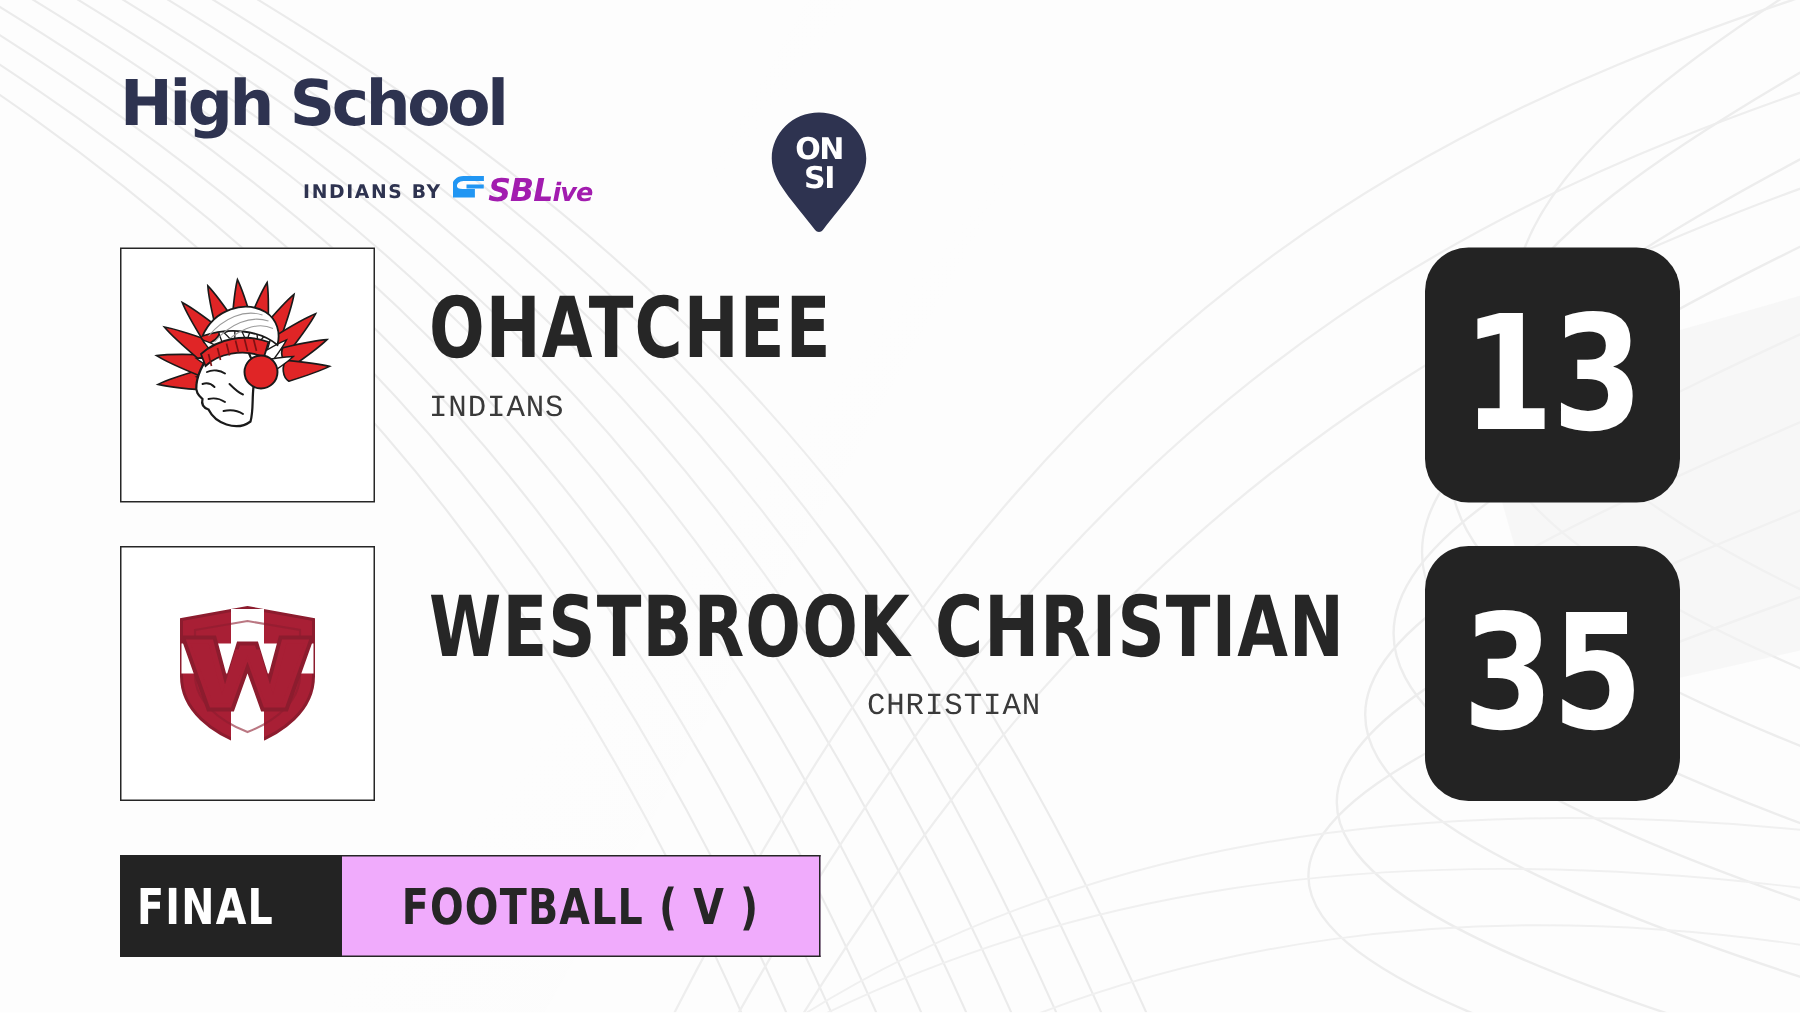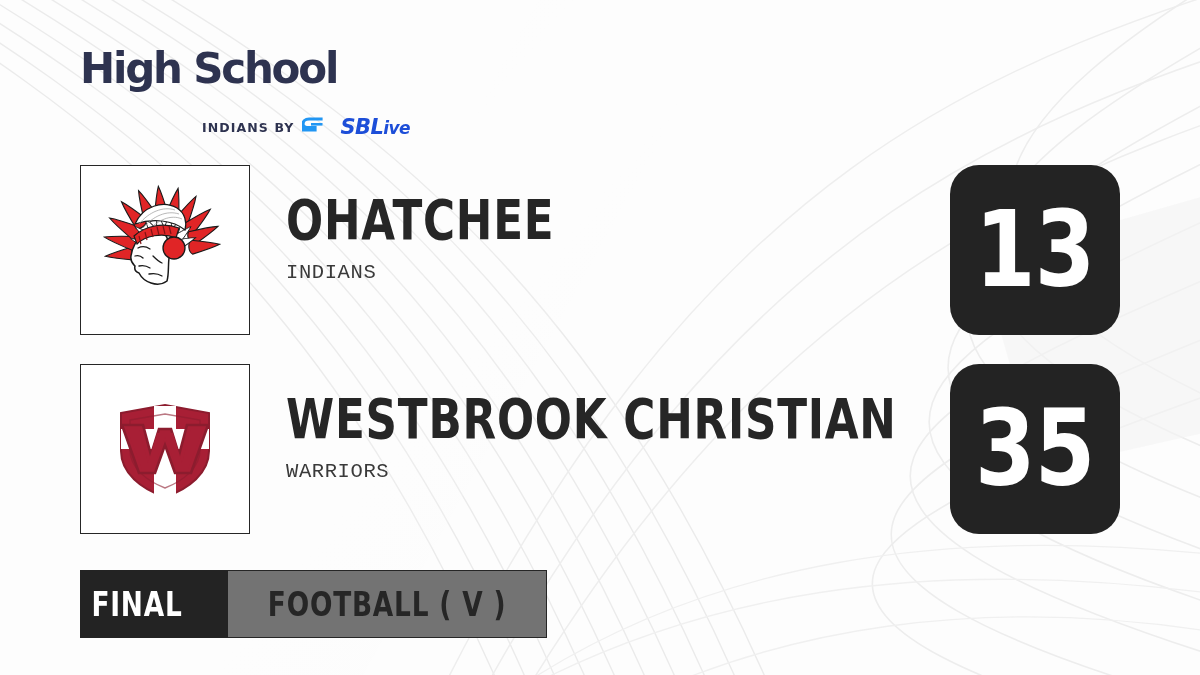--- a/index.html
+++ b/index.html
@@ -35,29 +35,29 @@
   #powered-label {
     font-family:"DejaVu Sans", sans-serif;
     font-size:12.5px; font-weight:700; letter-spacing:1.1px;
     color:#2e3350; white-space:nowrap;
   }
   #sblive { display:flex; align-items:center; }
   #sblive-mark { width:22px; height:20px; }
   #sblive-word {
     font-family:"DejaVu Sans", sans-serif;
     font-size:21px; font-weight:700; font-style:italic;
-    letter-spacing:-0.6px; color:#1d4ed8; white-space:nowrap;
-    margin-left:17px;
+    letter-spacing:-0.6px; color:#a21caf; white-space:nowrap;
+    margin-left:2px;
   }
   #sblive-word .lower { font-size:17px; }
 
   
   .row { position:absolute; left:80px; height:170px; width:1040px; }
   #row-0 { top:165px; }
-  #row-1 { top:364px; }
+  #row-1 { top:364px;text-align:center; }
 
   .logo-card {
     position:absolute; left:0; top:0; width:170px; height:170px;
     background:#ffffff; border:1.6px solid #262626;
     display:flex; align-items:center; justify-content:center;
   }
   .logo-card svg { display:block; }
 
   .team-text { position:absolute; left:206px; top:26px; width:700px; }
   .team-name {
@@ -106,21 +106,21 @@
     width:148px; background:#232323;
     display:flex; align-items:center; 
   }
   #status-state span {
     font-family:"DejaVu Sans", sans-serif;
     font-weight:700; font-size:33px; color:#ffffff;
     transform:scaleX(0.8); transform-origin:center;
     letter-spacing:1px; white-space:nowrap;
   }
   #status-sport {
-    width:319px; background:#737373;
+    width:319px; background:#f0abfc;
     border:1.6px solid #262626; border-left:none;
     display:flex; align-items:center; justify-content:center;
   }
   #status-sport span {
     font-family:"DejaVu Sans", sans-serif;
     font-weight:700; font-size:33px; color:#262626;
     transform:scaleX(0.8); transform-origin:center;
     letter-spacing:1px; white-space:nowrap;
   }
 </style>
@@ -173,20 +173,29 @@
       <path d="M560,740 C760,620 1000,590 1260,640"></path>
     </g>
     <polygon points="560,-40 760,-40 330,735 130,735" fill="url(#shade)" opacity="0.55"></polygon>
     <polygon points="980,260 1260,180 1260,420 1040,470" fill="#f4f4f4" opacity="0.6"></polygon>
   </svg>
 </div>
 
 <div id="lockup">
   <div id="hs-word">High School</div>
 
+  <div id="pin">
+    <svg viewBox="0 0 68 82" aria-hidden="true">
+      <path d="M34 1 C16.5 1 2.5 14.6 2.5 31.6 C2.5 47 17 60 31.4 79.4 C32.7 81.1 35.3 81.1 36.6 79.4 C51 60 65.5 47 65.5 31.6 C65.5 14.6 51.5 1 34 1 Z" fill="#2e3350"></path>
+      <g fill="#ffffff">
+        <text x="34" y="32" text-anchor="middle" font-family="DejaVu Sans, sans-serif" font-size="20" font-weight="700" letter-spacing="-1">ON</text>
+        <text x="34" y="51" text-anchor="middle" font-family="DejaVu Sans, sans-serif" font-size="20" font-weight="700" letter-spacing="-1">SI</text>
+      </g>
+    </svg>
+  </div>
 
   <div id="powered">
     <div id="powered-label">INDIANS BY</div>
     <div id="sblive">
       <svg id="sblive-mark" viewBox="0 0 22 20" aria-hidden="true">
         <path d="M19 2 L7 2 C3 2 1 4.6 1 7 C1 9.4 3 10.6 6.5 10.6 L13 10.6 L13 13 L1.5 13 L1.5 10.6 L7.5 10.6" fill="none" stroke="#2196f3" stroke-width="3.2" stroke-linecap="square"></path>
         <path d="M20.5 6 L9 6 L9 8.6 L20.5 8.6 Z" fill="#2196f3"></path>
       </svg>
       <div id="sblive-word"><span>SBL</span><span class="lower">ive</span></div>
     </div>
@@ -314,21 +323,21 @@
       <path d="M16,40 L104,40 L104,60 L16,60 Z" fill="#ffffff"></path>
 
       <path d="M25,31 L60,25 L95,31 L95,61 C95,79 78,92 60,99 C42,92 25,79 25,61 Z" fill="none" stroke="#8c1c2e" stroke-width="1.4" opacity="0.6"></path>
 
       <path d="M17,36 L38,36 L46,66 L54,40 L66,40 L74,66 L82,36 L103,36 L86,84 L70,84 L60,56 L50,84 L34,84 Z" fill="#a81f35" stroke="#8c1c2e" stroke-width="2.6"></path>
       <path d="M22,40 L34,40 L43,74 L52,44 L68,44 L77,74 L86,40 L98,40 L83,80 L72,80 L60,48 L48,80 L37,80 Z" fill="#a81f35"></path>
     </svg>
   </div>
   <div class="team-text">
     <div class="team-name">WESTBROOK CHRISTIAN</div>
-    <div class="team-mascot">WARRIORS</div>
+    <div class="team-mascot">CHRISTIAN</div>
   </div>
   <div class="score-box">
     <div class="score-val">35</div>
   </div>
 </div>
 
 <div id="status-bar">
   <div id="status-state">
     <span>FINAL</span>
   </div>

